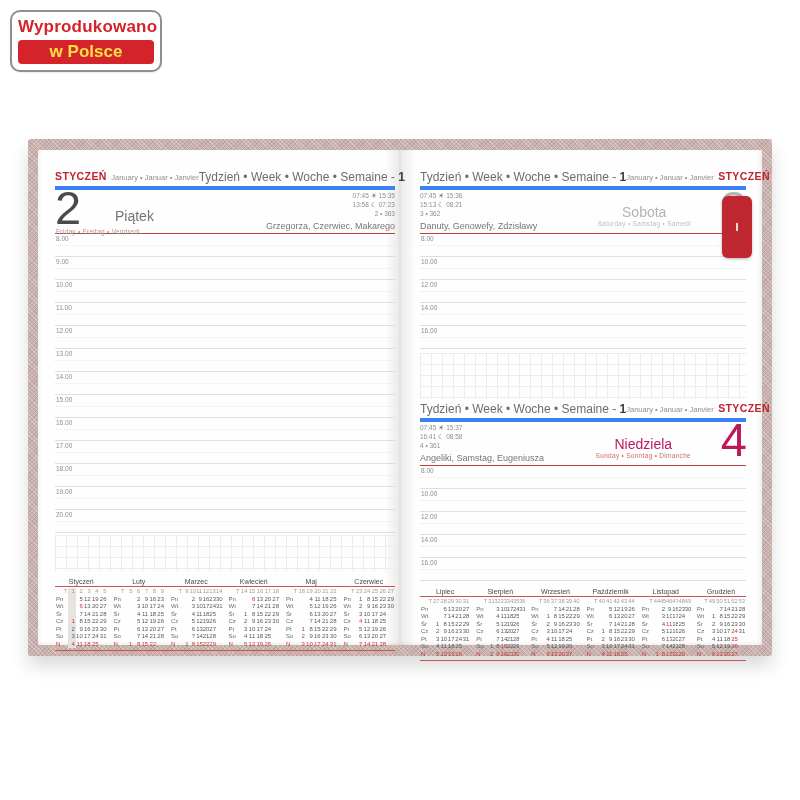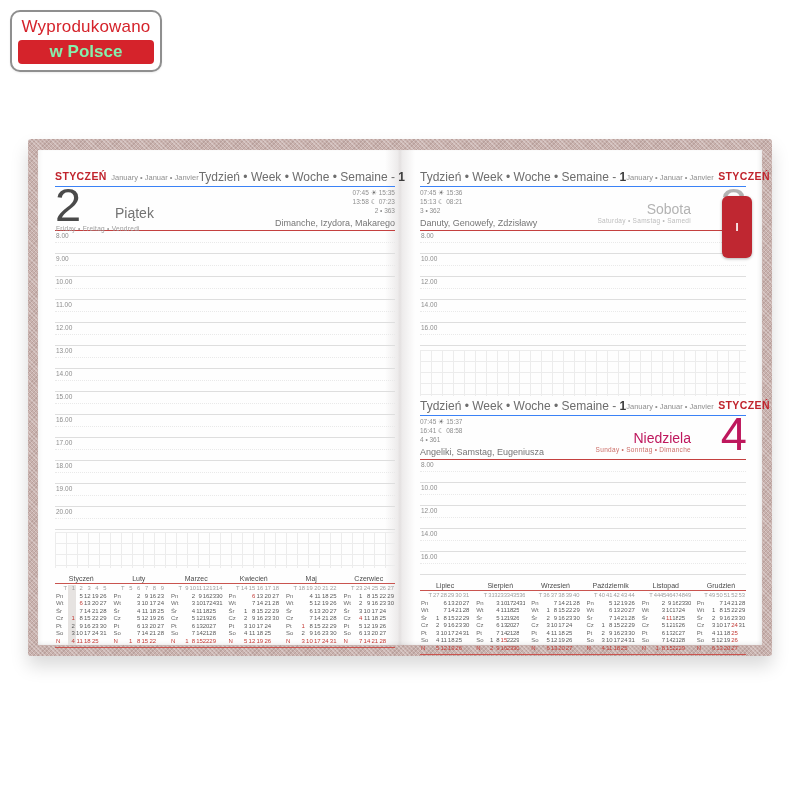--- a/index.html
+++ b/index.html
@@ -3,22 +3,22 @@
 <meta charset="utf-8">
 <style>
   html,body{margin:0;padding:0}
   body{width:800px;height:800px;position:relative;overflow:hidden;background:#ffffff;
        font-family:"Liberation Sans",sans-serif;-webkit-font-smoothing:antialiased}
 
   
   .badge{position:absolute;left:10px;top:10px;width:152px;background:#fff;
          border:2px solid #8f8f8f;border-radius:10px;padding:5px 6px 6px;box-sizing:border-box;
          text-align:center;box-shadow:0 1px 2px rgba(0,0,0,.08)}
-  .badge-top{color:#d5232b;font-weight:normal;font-size:17px;letter-spacing:.2px}
-  .badge-bottom{background:#d5232b;color:#86efac;font-weight:bold;font-size:17px;
+  .badge-top{color:#d5232b;font-weight:bold;font-size:17px;letter-spacing:.2px}
+  .badge-bottom{background:#d5232b;color:#fde047;font-weight:bold;font-size:17px;
                 border-radius:4px;margin-top:3px;padding:2px 0}
 
   
   .diary{position:absolute;left:28px;top:139px;width:744px;height:517px;border-radius:3px;
          background-color:#c9b2ae;
          background-image:repeating-linear-gradient(45deg,rgba(255,255,255,.28) 0 1px,transparent 1px 3px),
                           repeating-linear-gradient(-45deg,rgba(120,90,85,.20) 0 1px,transparent 1px 3px);
          box-shadow:0 10px 18px rgba(0,0,0,.15)}
   .pages{position:absolute;left:10px;top:11px;width:724px;height:495px;background:#fefefe;
          box-shadow:inset -4px 0 5px -3px rgba(0,0,0,.10),inset 0 -4px 5px -3px rgba(0,0,0,.08),
@@ -31,36 +31,36 @@
        border-radius:6px;box-shadow:0 1px 3px rgba(0,0,0,.3)}
   .tab-label{color:#fff;font-size:11px;font-weight:bold;text-align:center;line-height:62px;display:block}
 
   
   .content{position:absolute;top:22px;height:470px}
   .content-left{left:17px;width:340px}
   .content-right{left:382px;width:326px}
 
   
   .hdr{height:12px;display:flex;justify-content:space-between;align-items:flex-end;
-       border-bottom:1px solid #3b82f6;padding-bottom:2px;white-space:nowrap}
+       border-bottom:4px solid #3b82f6;padding-bottom:2px;white-space:nowrap}
   .hdr .month-red{color:#c0232c;font-weight:bold;font-size:10.5px;letter-spacing:.4px}
   .hdr .sm{font-size:7.5px;color:#8f8f8f}
   .hdr .smd{font-size:12px;color:#6d6d6d}
   .hdr .wk-bold{font-weight:bold;color:#3c3c3c}
 
   
   .dayblock{position:relative;height:43px;border-bottom:1.5px solid #c4403f}
   .big-num{position:absolute;top:-5px;font-size:47px;line-height:46px;font-weight:300;letter-spacing:-1px}
   .num-left{left:0;color:#4a4a4a}
   .num-right{right:0}
   .dayname{font-size:14px}
   .day-intl{font-size:6.5px;letter-spacing:.3px}
   .dn-left{position:absolute;left:60px;top:18px;color:#737373}
   .di-left{position:absolute;left:1px;top:38px;color:#9a9a9a}
-  .dn-wrap{position:absolute;right:55px;top:14px;text-align:right}
+  .dn-wrap{position:absolute;right:55px;top:14px;text-align:center}
   .astro{font-size:6.5px;color:#8f8f8f;line-height:9px;position:absolute;top:1px}
   .astro-right{right:0;text-align:right}
   .astro-left{left:0;text-align:left}
   .ic{font-size:7px;color:#6f6f6f}
   .namedays{position:absolute;bottom:2px;font-size:9px;color:#767676}
   .nd-right{right:0}
   .nd-left{left:0}
   .c-gray{color:#b3b3b3}
   .c-gray-sub{color:#bdbdbd}
   .c-red{color:#be185d}
@@ -126,21 +126,21 @@
             <span class="ic">☀</span>
             <span>15:35</span>
           </div>
           <div>
             <span>13:58</span>
             <span class="ic">☾</span>
             <span>07:23</span>
           </div>
           <div>2 • 363</div>
         </div>
-        <div class="namedays nd-right">Dimanche, Izydora, Makarego</div>
+        <div class="namedays nd-right">Grzegorza, Czerwiec, Makarego</div>
       </div>
 
       <div class="hours" style="--slot-h:22px">
           <div class="hour-slot">
             <span class="hour-label">8.00</span>
           </div>
           <div class="hour-slot">
             <span class="hour-label">9.00</span>
           </div>
           <div class="hour-slot">

